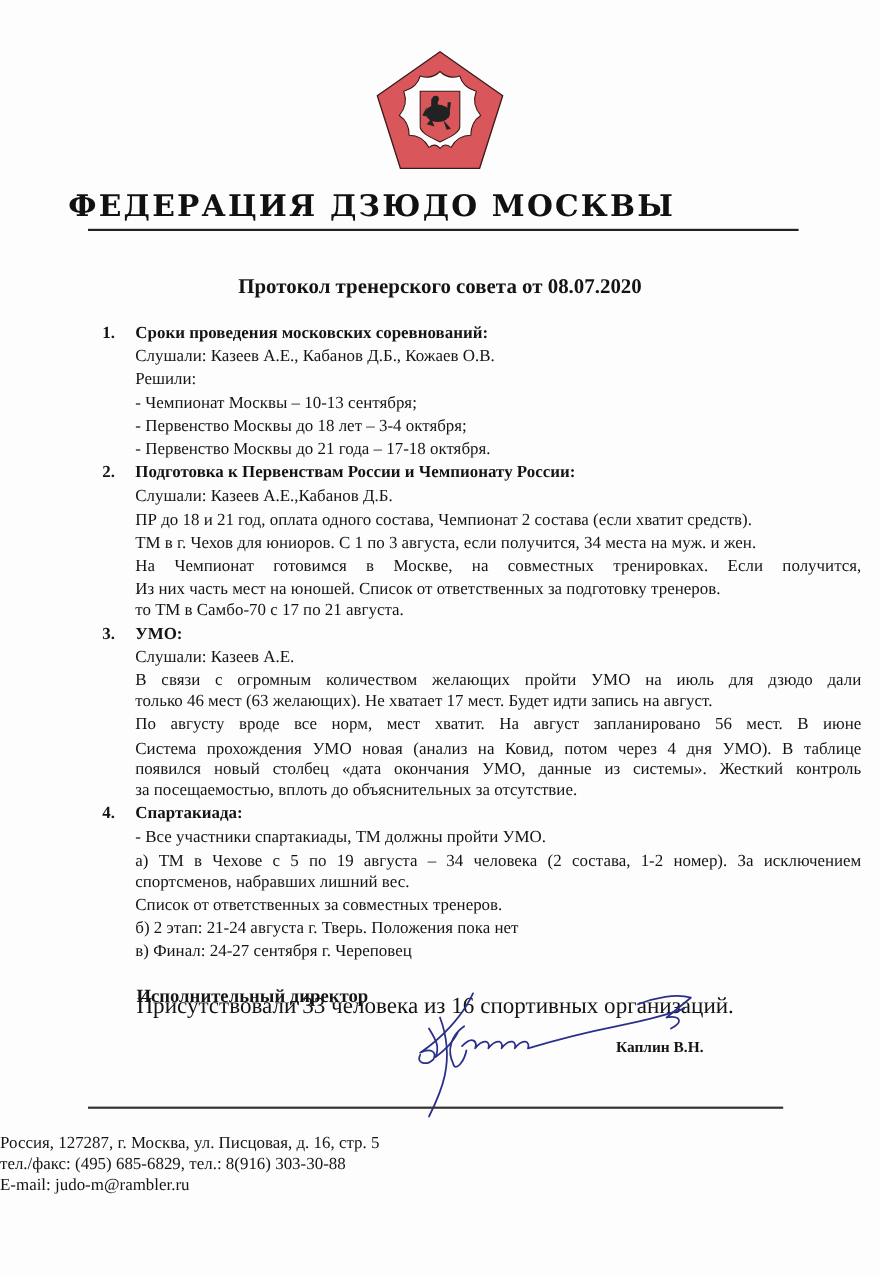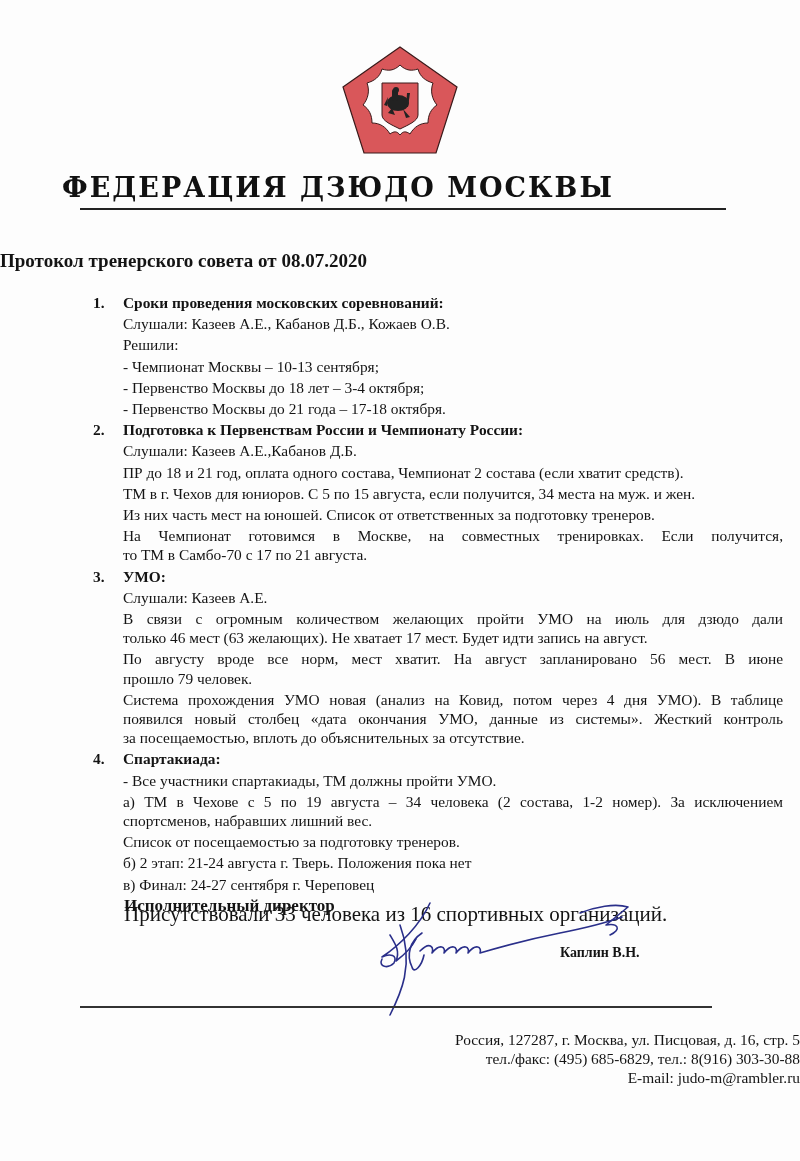--- a/index.html
+++ b/index.html
@@ -29,21 +29,21 @@
     .rule-top {
       position: absolute;
       left: 80px; top: 208px;
       width: 646px; height: 2px;
       background: #222;
     }
     .title {
       position: absolute;
       left: 0; width: 800px;
       top: 250px;
-      text-align: left;
+      text-align: center;
       font-weight: bold;
       font-size: 19px;
     }
     .content {
       position: absolute;
       left: 93px; top: 293px;
       width: 690px;
       font-size: 15.4px;
       line-height: 19.2px;
     }
@@ -81,21 +81,21 @@
     .rule-bottom {
       position: absolute;
       left: 80px; top: 1006px;
       width: 632px; height: 1.5px;
       background: #333;
     }
     .footer {
       position: absolute;
       left: 0; width: 800px;
       top: 1030px;
-      text-align: right;
+      text-align: left;
       font-size: 15.4px;
       line-height: 19px;
     }
   </style>
 </head>
 <body>
 
 <svg class="logo" viewBox="0 0 120 110">
   <polygon points="60,2 117,42 96,108 24,108 3,42" fill="#d9575a" stroke="#3a1a1a" stroke-width="1.2"></polygon>
 
@@ -135,46 +135,45 @@
     <span class="line gap">- Чемпионат Москвы – 10-13 сентября;</span>
     <span class="line gap">- Первенство Москвы до 18 лет – 3-4 октября;</span>
     <span class="line gap">- Первенство Москвы до 21 года – 17-18 октября.</span>
   </div>
 
   <div class="item" style="margin-top:2px;">
     <span class="item-num">2.</span>
     <span class="item-head">Подготовка к Первенствам России и Чемпионату России:</span>
     <span class="line gap">Слушали: Казеев А.Е.,Кабанов Д.Б.</span>
     <span class="line gap">ПР до 18 и 21 год, оплата одного состава, Чемпионат 2 состава (если хватит средств).</span>
-    <span class="line gap">ТМ в г. Чехов для юниоров. С 5 по 15 августа, если получится, 34 места на муж. и жен.</span>
+    <span class="line gap">ТМ в г. Чехов для юниоров. С 1 по 3 августа, если получится, 34 места на муж. и жен.</span>
+    <span class="line j gap">На Чемпионат готовимся в Москве, на совместных тренировках. Если получится,</span>
     <span class="line gap">Из них часть мест на юношей. Список от ответственных за подготовку тренеров.</span>
-    <span class="line j gap">На Чемпионат готовимся в Москве, на совместных тренировках. Если получится,</span>
     <span class="line">то ТМ в Самбо-70 с 17 по 21 августа.</span>
   </div>
 
   <div class="item" style="margin-top:2px;">
     <span class="item-num">3.</span>
     <span class="item-head">УМО:</span>
     <span class="line gap">Слушали: Казеев А.Е.</span>
     <span class="line j gap">В связи с огромным количеством желающих пройти УМО на июль для дзюдо дали</span>
     <span class="line">только 46 мест (63 желающих). Не хватает 17 мест. Будет идти запись на август.</span>
     <span class="line j gap">По августу вроде все норм, мест хватит. На август запланировано 56 мест. В июне</span>
-    <span class="line">прошло 79 человек.</span>
     <span class="line j gap">Система прохождения УМО новая (анализ на Ковид, потом через 4 дня УМО). В таблице</span>
     <span class="line j">появился новый столбец «дата окончания УМО, данные из системы». Жесткий контроль</span>
     <span class="line">за посещаемостью, вплоть до объяснительных за отсутствие.</span>
   </div>
 
   <div class="item" style="margin-top:2px;">
     <span class="item-num">4.</span>
     <span class="item-head">Спартакиада:</span>
     <span class="line gap">- Все участники спартакиады, ТМ должны пройти УМО.</span>
     <span class="line j gap">а) ТМ в Чехове с 5 по 19 августа – 34 человека (2 состава, 1-2 номер). За исключением</span>
     <span class="line">спортсменов, набравших лишний вес.</span>
-    <span class="line gap">Список от посещаемостью за подготовку тренеров.</span>
+    <span class="line gap">Список от ответственных за совместных тренеров.</span>
     <span class="line gap">б) 2 этап: 21-24 августа г. Тверь. Положения пока нет</span>
     <span class="line gap">в) Финал: 24-27 сентября г. Череповец</span>
   </div>
 </div>
 
 <div class="attendance">Присутствовали 33 человека из 16 спортивных организаций.</div>
 
 <div class="sign-role">Исполнительный директор</div>
 
 <svg class="signature" viewBox="0 0 270 125">

